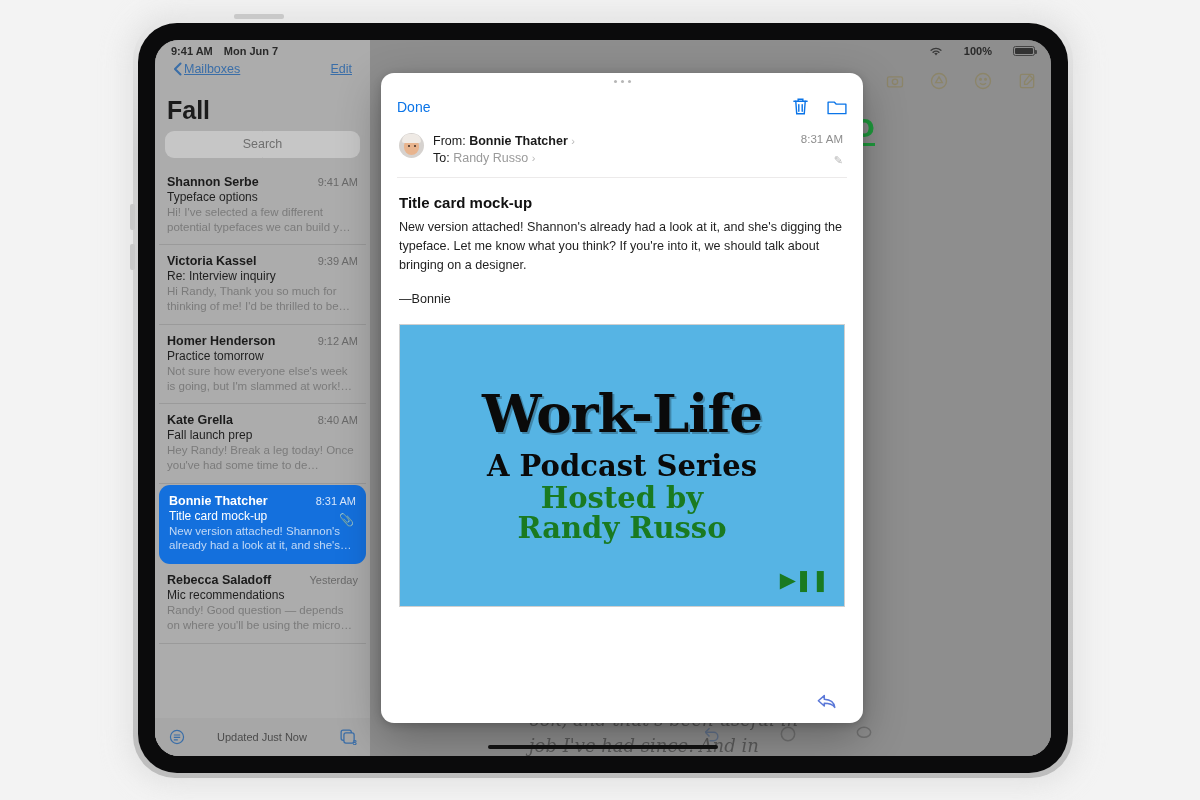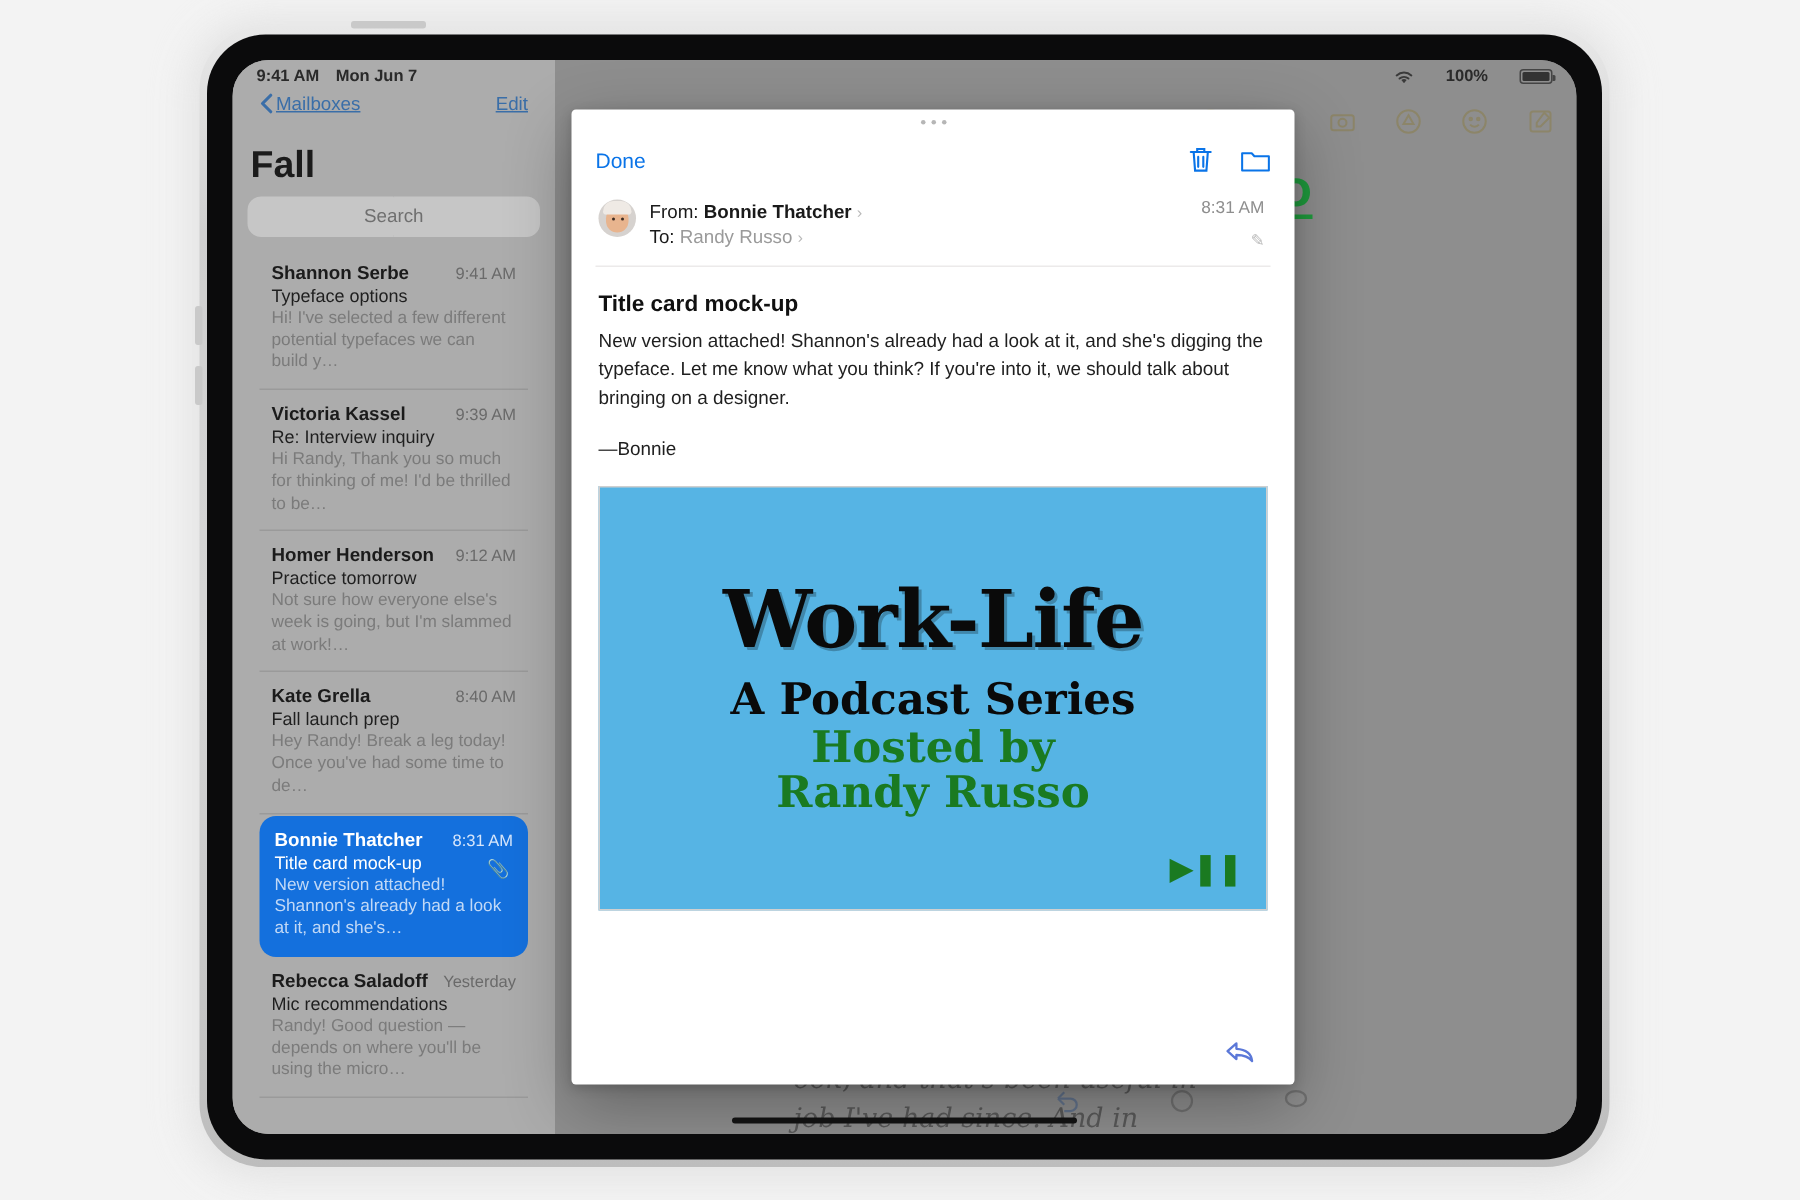--- a/index.html
+++ b/index.html
@@ -99,21 +99,21 @@
     font-size:25px; font-weight:bold; color:#1b1b1b;
     padding:4px 12px 6px;
   }
   .searchbar {
     margin:0 10px 8px; height:27px; border-radius:9px;
     background:rgba(255,255,255,.32);
     display:flex; align-items:center; gap:6px; padding:0 8px;
     font-size:12.5px; color:#6f6f6f;flex-direction:column;
   }
   .searchbar .sb-flex { flex:1; }
-  .maillist { flex:1; overflow:hidden; padding:0 18px; }
+  .maillist { flex:1; overflow:hidden; padding:0 4px; }
   .mailrow {
     padding:9px 8px 10px; border-bottom:1px solid rgba(120,120,120,.35);
     position:relative;
   }
   .mailrow:last-child { border-bottom:none; }
   .mr-top { display:flex; justify-content:space-between; align-items:baseline; }
   .mr-name { font-size:12.5px; font-weight:bold; color:#1b1b1b; }
   .mr-time { font-size:11px; color:#6a6a6a; }
   .mr-subj { font-size:12px; color:#1f1f1f; margin-top:1px; }
   .mr-prev { font-size:11.5px; color:#7b7b7b; line-height:1.28; margin-top:1px; }
@@ -128,21 +128,21 @@
   .clip { position:absolute; right:12px; top:28px; color:#cfe0f7; font-size:12px; }
   .sb-foot {
     height:38px; display:flex; align-items:center; justify-content:space-between;
     padding:0 14px; background:#a7a7a7; font-size:11px; color:#4b4b4b;
   }
   .foot-ico { color:#3a6ea8; }
 
   
   .modal {
     position:absolute; left:226px; top:33px; width:482px; height:650px;
-    background:#fff; border-radius:3px; overflow:hidden; z-index:8;
+    background:#fff; border-radius:13px; overflow:hidden; z-index:8;
     box-shadow: 0 14px 44px rgba(0,0,0,.30), 0 2px 8px rgba(0,0,0,.18);
     display:flex; flex-direction:column;
   }
   .grabber {
     height:17px; display:flex; align-items:center; justify-content:center;
   }
   .grabber span {
     width:3px; height:3px; border-radius:50%; background:#b6b6b6; margin:0 2px;
   }
   .modal-bar {
@@ -450,20 +450,34 @@
             <div class="mr-top">
               <span class="mr-name">Rebecca Saladoff</span>
               <span class="mr-time">Yesterday</span>
             </div>
             <div class="mr-subj">Mic recommendations</div>
             <div class="mr-prev">Randy! Good question — depends on where you'll be using the micro…</div>
           </div>
           <div class="mailrow"></div>
         </div>
 
+      <div class="sb-foot">
+        <svg class="foot-ico" width="16" height="16" viewBox="0 0 20 20" fill="none" stroke="#3a6ea8" stroke-width="1.5">
+            <circle cx="10" cy="10" r="8.2"></circle>
+            <path d="M6 7.5h8M6 10.5h8M6 13.5h5"></path>
+          </svg>
+        <span>Updated Just Now</span>
+        <span style="position:relative;display:inline-block;">
+          <svg width="17" height="17" viewBox="0 0 20 20" fill="none" stroke="#3a6ea8" stroke-width="1.5">
+              <rect x="2.5" y="2.5" width="12" height="12" rx="2.4"></rect>
+              <rect x="5.8" y="5.8" width="12" height="12" rx="2.4" fill="#a7a7a7"></rect>
+            </svg>
+          <span style="position:absolute;right:-1px;bottom:0;font-size:8px;color:#3a6ea8;font-weight:bold;">3</span>
+        </span>
+      </div>
     </div>
 
     <div class="modal">
       <div class="grabber">
           <span></span>
           <span></span>
           <span></span>
         </div>
 
       <div class="modal-bar">

